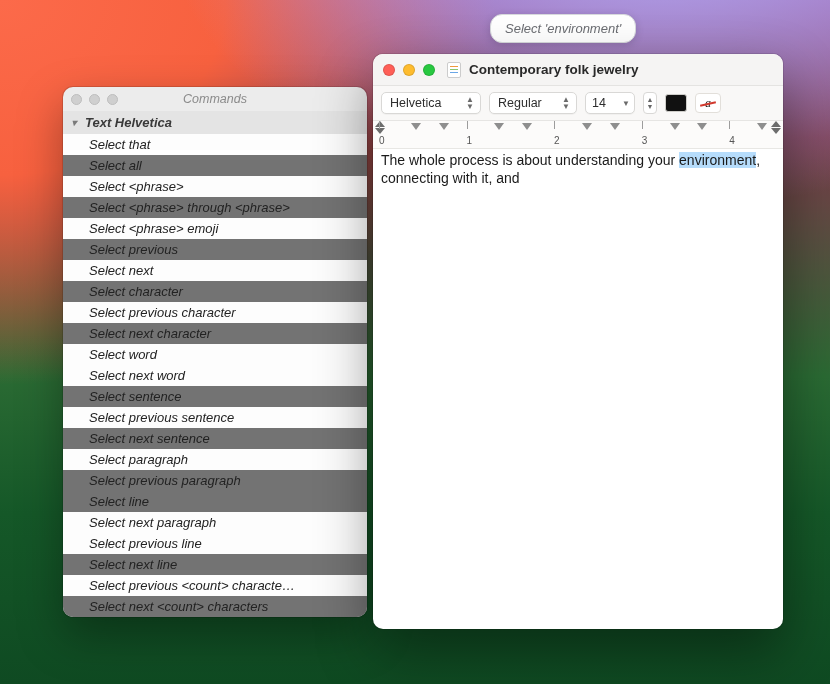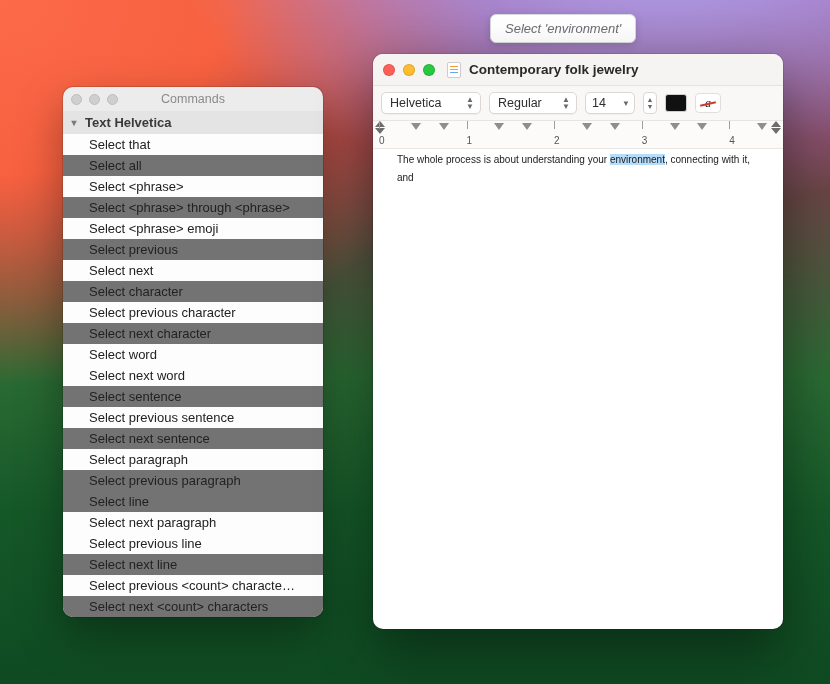--- a/index.html
+++ b/index.html
@@ -16,38 +16,39 @@
       position: relative;
     }
 
     
     .siri-badge {
       position: absolute;
       top: 14px;
       left: 490px;
       background: #fff;
       border: 1px solid #d7d9dc;
-      border-radius: 6px;
+      border-radius: 12px;
       padding: 6px 14px;
       color: #6b6d72;
       font-style: italic;
       box-shadow: 0 2px 8px rgba(0,0,0,.15);
       font-size: 13px;
     }
 
     
     .win-commands {
       position: absolute;
       top: 87px;
       left: 63px;
-      width: 260px;
+      width: 304px;
       background: #ececec;
       border-radius: 10px;
       box-shadow: 0 18px 45px rgba(0,0,0,.35), 0 0 0 1px rgba(0,0,0,.12);
       overflow: hidden;
+      font-style: italic;
     }
     .cmd-titlebar {
       height: 24px;
       display: flex;
       align-items: center;
       gap: 7px;
       padding: 0 8px;
       position: relative;
     }
     .tl-dots { display: flex; gap: 7px; align-items: center; }
@@ -251,23 +252,23 @@
       border-bottom: 6px solid #6d6d6d;
     }
     .indent.down {
       top: 7px;
       border-bottom: none;
       border-top: 6px solid #6d6d6d;
     }
 
     .te-body {
       flex: 1;
-      padding: 2px 24px;
+      padding: 2px 8px;
       font-family: Helvetica, Arial, sans-serif;
-      font-size: 10px;
+      font-size: 14px;
       line-height: 18px;
       color: #1a1a1a;
     }
     .te-body .hl {
       background: #b6dcfb;
     }
   </style>
 </head>
 <body>
 

